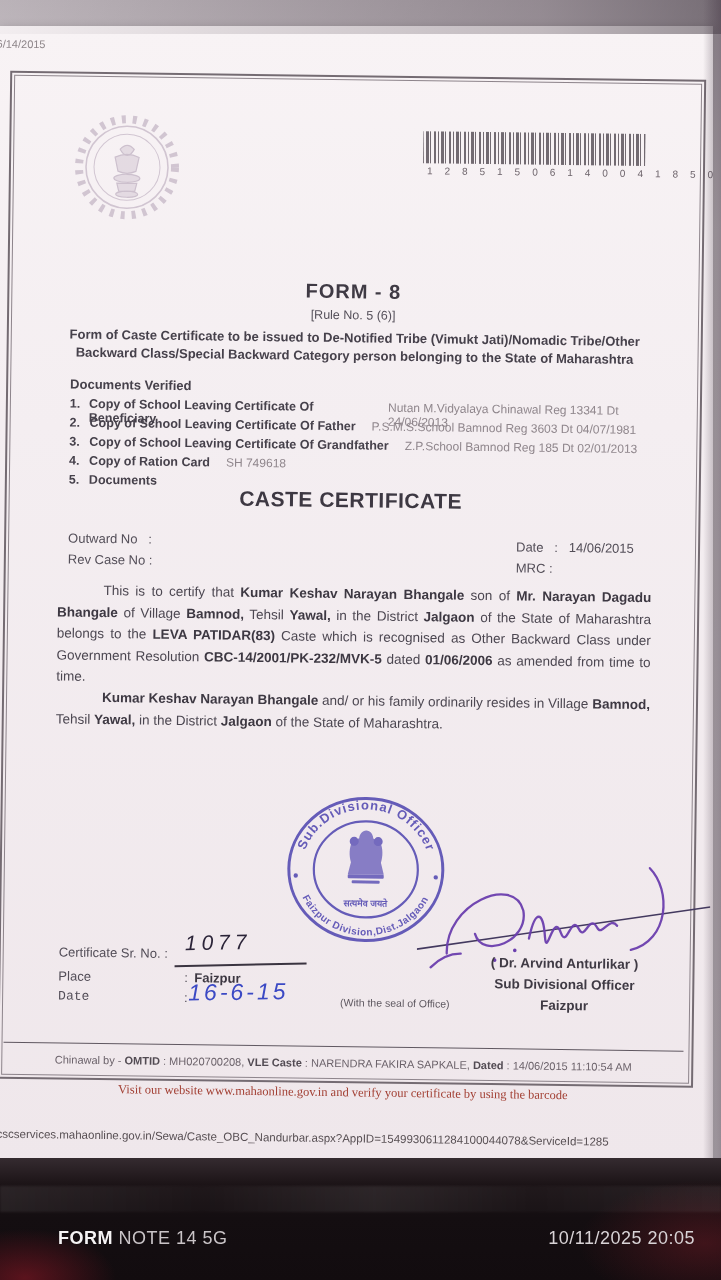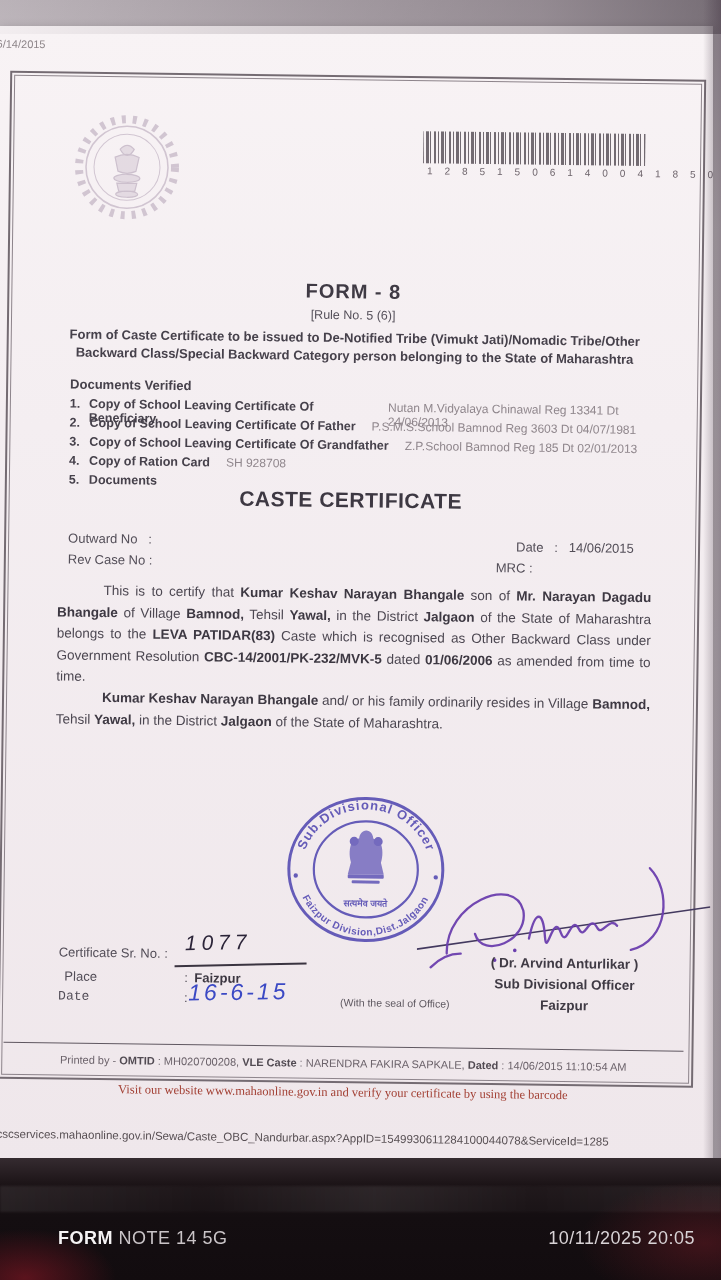--- a/index.html
+++ b/index.html
@@ -112,36 +112,36 @@
 
         <div class="doc-row">
           <span class="doc-no">3.</span>
           <span class="doc-label">Copy of School Leaving Certificate Of Grandfather</span>
           <span class="doc-value">Z.P.School Bamnod Reg 185 Dt 02/01/2013</span>
         </div>
 
         <div class="doc-row">
           <span class="doc-no">4.</span>
           <span class="doc-label">Copy of Ration Card</span>
-          <span class="doc-value">SH 928708</span>
+          <span class="doc-value">SH 749618</span>
         </div>
 
         <div class="doc-row">
           <span class="doc-no">5.</span>
           <span class="doc-label">Documents</span>
           <span class="doc-value"></span>
         </div>
       </div>
 
     <div class="t cert-title">CASTE CERTIFICATE</div>
 
     <div class="t meta" style="left:74px;top:530px;">Outward No   :</div>
     <div class="t meta" style="left:74px;top:551px;">Rev Case No :</div>
     <div class="t meta" style="left:522px;top:533px;">Date   :   14/06/2015</div>
-    <div class="t meta" style="left:502px;top:554px;text-align:right;">MRC :</div>
+    <div class="t meta" style="left:522px;top:554px;text-align:right;">MRC :</div>
 
     <div class="para" style="top:579px;"><span>This is to certify that </span><span class="b">Kumar Keshav Narayan Bhangale</span><span> son of </span><span class="b">Mr. Narayan Dagadu Bhangale</span><span> of Village </span><span class="b">Bamnod,</span><span> Tehsil </span><span class="b">Yawal,</span><span> in the District </span><span class="b">Jalgaon</span><span> of the State of Maharashtra belongs to the </span><span class="b">LEVA PATIDAR(83)</span><span> Caste which is recognised as Other Backward Class under Government Resolution </span><span class="b">CBC-14/2001/PK-232/MVK-5</span><span> dated </span><span class="b">01/06/2006</span><span> as amended from time to time.</span></div>
     <div class="para" style="top:686px;"><span class="b">Kumar Keshav Narayan Bhangale</span><span> and/ or his family ordinarily resides in Village </span><span class="b">Bamnod,</span><span> Tehsil </span><span class="b">Yawal,</span><span> in the District </span><span class="b">Jalgaon</span><span> of the State of Maharashtra.</span></div>
 
     <svg class="stamp" width="164" height="150" viewBox="0 0 164 150">
       <defs>
         <path id="arcTop" d="M 18 75 A 64 60 0 0 1 146 75" fill="none"></path>
         <path id="arcBottom" d="M 12 75 A 70 66 0 0 0 152 75" fill="none"></path>
       </defs>
       <ellipse cx="82" cy="75" rx="77" ry="71" fill="none" stroke="#5a50b4" stroke-width="3"></ellipse>
@@ -179,31 +179,31 @@
     <div class="officer">
       <div>( Dr. Arvind Anturlikar )</div>
       <div>Sub Divisional Officer</div>
       <div>Faizpur</div>
     </div>
 
     <div class="t meta" style="left:70px;top:944px;">Certificate Sr. No. :</div>
     <div class="t hand-sr">1077</div>
     <div class="sr-underline"></div>
 
-    <div class="t meta" style="left:76px;top:968px;text-align:center;">Place</div>
+    <div class="t meta" style="left:70px;top:968px;text-align:center;">Place</div>
     <div class="t meta" style="left:196px;top:968px;">:</div>
     <div class="t meta b" style="left:206px;top:968px;">Faizpur</div>
 
     <div class="t meta" style="left:70px;top:988px;font-family:Liberation Mono, monospace;">Date</div>
     <div class="t meta" style="left:196px;top:988px;">:</div>
     <div class="t hand-date">16-6-15</div>
 
     <div class="t seal-note">(With the seal of Office)</div>
 
-    <div class="printedbox"><span>Printed by - </span><span class="b">OMTID</span><span> : MH020700208, </span><span class="b">VLE Caste</span><span> : NARENDRA FAKIRA SAPKALE, </span><span class="b">Dated</span><span> : 14/06/2015 11:10:54 AM</span></div>
+    <div class="printedbox"><span>Chinawal by - </span><span class="b">OMTID</span><span> : MH020700208, </span><span class="b">VLE Caste</span><span> : NARENDRA FAKIRA SAPKALE, </span><span class="b">Dated</span><span> : 14/06/2015 11:10:54 AM</span></div>
 
     <div class="t visit-note">Visit our website www.mahaonline.gov.in and verify your certificate by using the barcode</div>
     <div class="t footer-url">s://cscservices.mahaonline.gov.in/Sewa/Caste_OBC_Nandurbar.aspx?AppID=1549930611284100044078&amp;ServiceId=1285</div>
   </div>
 
   <div class="right-shade"></div>
 
   <div class="bottom-band"></div>
   <div class="shine"></div>
 

